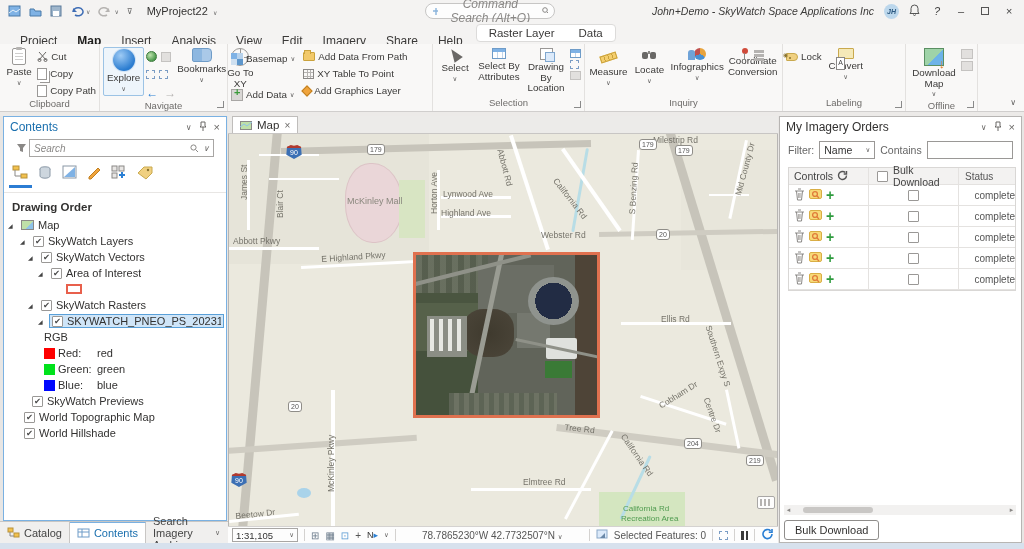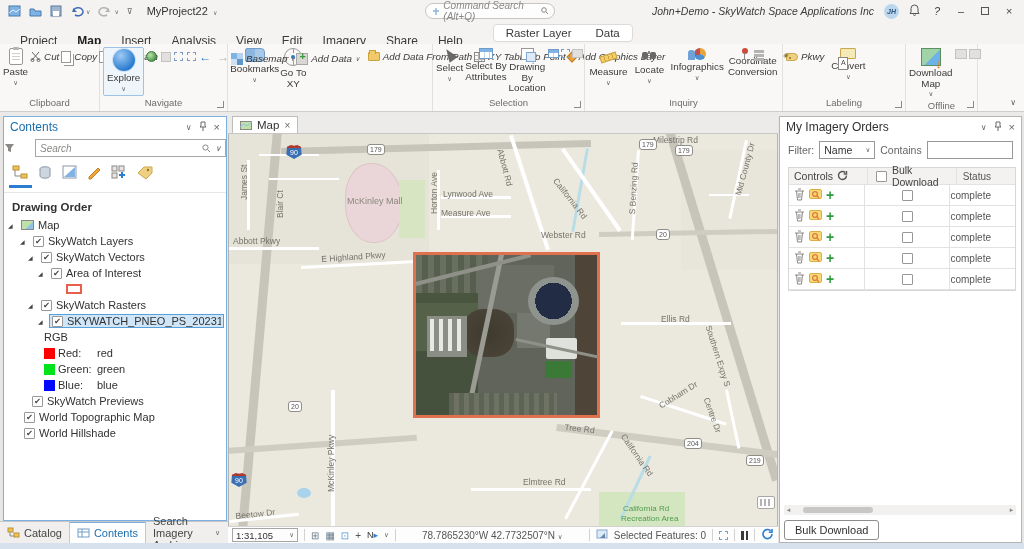--- a/index.html
+++ b/index.html
@@ -3,41 +3,41 @@
 <meta charset="utf-8">
 <style>
   *{box-sizing:border-box;margin:0;padding:0;}
   html,body{width:1024px;height:549px;overflow:hidden;font-family:"Liberation Sans",sans-serif;background:#e8e6e4;}
   #app{position:relative;width:1024px;height:549px;}
   
   .titlebar{position:absolute;top:0;left:0;right:0;height:22px;background:#f4f3f2;display:flex;align-items:center;font-size:11px;color:#3b3a39;}
   .tb-ico{margin-left:8px;display:inline-flex;align-items:center;}
   .tb-chev{font-size:6px;color:#6a6a6a;margin-left:2px;}
   .proj{margin-left:14px;font-size:11px;color:#323130;}
-  .cmdsearch{position:absolute;left:425px;top:3px;width:130px;height:16px;border:1px solid #c7c6c5;border-radius:8px;background:#fdfdfd;display:flex;align-items:center;padding:0 6px;gap:4px;color:#8a8886;font-size:10px;font-style:italic;}
+  .cmdsearch{position:absolute;left:425px;top:3px;width:130px;height:16px;border:1px solid #c7c6c5;border-radius:8px;background:#fdfdfd;display:flex;align-items:center;padding:0 6px;gap:4px;color:#8a8886;font-size:12px;font-style:italic;text-align:center;}
   .tb-right{position:absolute;right:8px;top:0;height:22px;display:flex;align-items:center;gap:10px;font-style:italic;}
   .acct{font-size:10.5px;color:#3b3a39;}
   .avatar{width:15px;height:15px;border-radius:50%;background:#bcd7ec;color:#2d5a82;font-size:7px;font-weight:bold;display:flex;align-items:center;justify-content:center;}
   .winbtn{font-size:11px;color:#444;width:14px;text-align:center;}
   .maxbox{width:8px;height:8px;border:1px solid #555;display:inline-block;}
   
   .menubar{position:absolute;top:22px;left:0;right:0;height:22px;background:#f4f3f2;display:flex;align-items:center;padding-left:10px;}
   .mtab{font-size:12px;color:#3b3a39;padding:3px 10px;position:relative;margin-top:16px;}
   .mtab.active{font-weight:bold;color:#1f1e1d;}
   .mtab.active::after{content:"";position:absolute;left:8px;right:8px;bottom:0;height:3px;background:#2b7cd3;}
-  .ctxbox{display:flex;background:#fff;border:1px solid #dcdbda;border-radius:4px;margin-left:20px;}
+  .ctxbox{display:flex;background:#fff;border:1px solid #dcdbda;border-radius:4px;margin-left:3px;}
   .ctab{font-size:11.5px;color:#3b3a39;padding:2px 12px;}
   
   .ribbon{position:absolute;top:44px;left:0;right:0;height:68px;background:#f9f8f7;border-bottom:1px solid #d0cecd;display:flex;}
   .rgroup{position:relative;height:100%;border-right:1px solid #e3e1df;display:flex;flex-direction:column;flex-shrink:0;}
   .rbody{flex:1;display:flex;align-items:flex-start;padding:3px 3px 0;gap:2px;}
   .rlabel{height:14px;font-size:9.5px;color:#6e6c6a;text-align:center;line-height:12px;}
   .bigbtn{width:47px;display:flex;flex-direction:column;align-items:center;font-size:9.8px;color:#3b3a39;text-align:center;line-height:10.5px;padding-top:1px;}
   .bigbtn .ic{margin-bottom:2px;}
-  .smallcol{display:flex;flex-direction:row;gap:2px;padding-top:2px;font-style:italic;}
+  .smallcol{display:flex;flex-direction:column;gap:2px;padding-top:2px;}
   .smallbtn{display:flex;align-items:center;gap:3px;font-size:9.8px;color:#3b3a39;height:15px;white-space:nowrap;}
   .chev{font-size:6.5px;color:#5f5e5d;}
   .launcher{position:absolute;right:3px;bottom:3px;width:7px;height:7px;border-right:1px solid #8a8a8a;border-bottom:1px solid #8a8a8a;}
   .ic{display:inline-block;position:relative;}
   .explorebox{border:1px solid #9cc3e5;background:#eef5fb;border-radius:2px;padding:1px 3px;}
   
   .ic-clipboard{width:14px;height:17px;border:1px solid #9a9896;border-radius:2px;background:#fff;}
   .ic-clipboard::before{content:"";position:absolute;top:-2px;left:3px;width:6px;height:3px;background:#b5b3b1;border-radius:1px;}
   .ic-clipboard::after{content:"";position:absolute;top:4px;left:2px;width:8px;height:7px;background:repeating-linear-gradient(#cfcecd 0 1px,transparent 1px 3px);}
   .ic-page{width:10px;height:12px;border:1px solid #9a9896;background:#fff;box-shadow:2px 2px 0 #fff,3px 3px 0 #9a9896;}
@@ -83,21 +83,21 @@
   .arrowfwd{color:#b5b3b1;font-size:12px;line-height:10px;}
   
   .panel{position:absolute;background:#fff;border:1px solid #b7b5b3;}
   .phead{height:20px;display:flex;align-items:center;padding:0 6px;font-size:12px;}
   .phead .sp{flex:1;}
   .phico{color:#6a6866;font-size:8px;margin-left:7px;}
   .pclose{color:#6a6866;font-size:11px;margin-left:7px;}
   
   #contents-panel{left:3px;top:116px;width:224px;height:405px;border:1px solid #7ab1e2;}
   #contents-panel .phead{color:#1a6fae;}
-  .searchrow{display:flex;align-items:center;padding:2px 0;gap:20px;}
+  .searchrow{display:flex;align-items:center;padding:2px 12px;gap:2px;}
   .searchbox{flex:1;height:18px;border:1px solid #a8a6a4;display:flex;align-items:center;padding:0 4px;font-size:10px;color:#8a8886;font-style:italic;gap:4px;}
   .searchbox .sp{flex:1;}
   .ctoolbar{display:flex;align-items:flex-end;gap:9px;padding:6px 8px 4px;border-bottom:1px solid #e8e6e4;position:relative;}
   .ctool{position:relative;padding-bottom:4px;}
   .ctool.active::after{content:"";position:absolute;left:-3px;right:-3px;bottom:0;height:3px;background:#2b7cd3;}
   .do-label{font-size:11.5px;font-weight:bold;color:#323130;padding:8px 8px 4px;}
   #tree{font-size:11px;color:#323130;}
   .trow{display:flex;align-items:center;height:16px;gap:3px;}
   .exp{font-size:6px;color:#444;width:8px;}
   .cbx{width:11px;height:11px;border:1px solid #9a9896;background:#fff;border-radius:1px;font-size:8.5px;line-height:9px;text-align:center;color:#4a4a4a;flex-shrink:0;}
@@ -146,21 +146,21 @@
   .filterrow{display:flex;align-items:center;gap:5px;padding:4px 8px;font-size:10.5px;color:#666;}
   .drop{width:56px;height:18px;border:1px solid #9a9896;display:flex;align-items:center;justify-content:space-between;padding:0 4px;font-size:10.5px;color:#333;background:#fff;}
   .fin{flex:1;height:18px;border:1px solid #9a9896;background:#fff;}
   .otable{margin:4px 0 0 8px;width:228px;border:1px solid #d9d7d5;font-size:10.5px;color:#444;}
   .orow{display:flex;border-bottom:1px solid #e4e2e0;height:21px;align-items:center;background:#fff;}
   .ohead{height:17px;background:#f3f2f1;color:#444;}
   .oc{display:flex;align-items:center;height:100%;}
   .oc1{width:80px;padding-left:5px;gap:4px;border-right:1px solid #e4e2e0;}
   .oc2{width:90px;padding-left:8px;gap:5px;border-right:1px solid #e4e2e0;justify-content:flex-start;}
   .oc2.center{justify-content:center;padding-left:0;}
-  .oc3{flex:1;justify-content:flex-end;padding-right:24px;font-size:10px;color:#555;}
+  .oc3{flex:1;justify-content:flex-end;padding-right:0;font-size:10px;color:#555;}
   .plus{color:#2f9b3f;font-weight:bold;font-size:14px;line-height:12px;}
   .hscroll{position:absolute;left:4px;top:388px;width:232px;height:10px;background:#f2f1f0;display:flex;align-items:center;}
   .hthumb{width:70px;height:6px;background:#c9c7c5;border-radius:3px;margin-left:10px;}
   .harrow{font-size:7px;color:#8a8886;width:9px;text-align:center;}
   .hthumb-sp{flex:1;}
   .bulkbtn{position:absolute;left:4px;top:403px;padding:3px 10px;border:1px solid #8f8d8b;border-radius:3px;background:#fff;font-size:11px;color:#323130;}
   #bottom-strip{position:absolute;left:0;top:543px;width:1024px;height:6px;background:#d7e1ed;}
   .gap-strip{position:absolute;left:0;top:112px;width:1024px;height:4px;background:#eceae8;}
 </style>
 </head>
@@ -304,21 +304,21 @@
             <span class="ic ic-goto"></span>
             <span>Go&nbsp;To XY</span>
           </div>
       </div>
       <div class="rlabel">Navigate</div>
       <span class="launcher"></span>
     </div>
 
     <div class="rgroup" style="width:205px">
       <div class="rbody">
-        <div class="smallcol" style="gap:1px;padding-top:4px;">
+        <div class="smallcol" style="gap:21px;padding-top:4px;">
           <div class="smallbtn">
               <span class="ic ic-basemap"></span>
               <span>Basemap</span>
               <span class="chev">∨</span>
             </div>
           <div class="smallbtn">
               <span class="ic ic-adddata"></span>
               <span>Add Data</span>
               <span class="chev">∨</span>
             </div>
@@ -393,21 +393,21 @@
       <div class="rlabel">Inquiry</div>
     </div>
 
     <div class="rgroup" style="width:123px">
       <div class="rbody">
         <div class="smallcol">
           <div class="smallbtn">
               <span class="ic ic-tag">
                 <span class="badge" style="color:#8a7330;">◉</span>
               </span>
-              <span>Pkwy</span>
+              <span>Lock</span>
             </div>
         </div>
         <div class="bigbtn" style="width:40px;margin-left:2px;">
             <span class="ic ic-convert"></span>
             <span>Convert</span>
             <span class="chev">∨</span>
           </div>
       </div>
       <div class="rlabel">Labeling</div>
       <span class="launcher"></span>
@@ -665,21 +665,21 @@
       <div style="left:55%;top:52%;width:50%;height:3px;background:#8f9188;transform:rotate(12deg);"></div>
       <div style="left:18%;bottom:0;width:60%;height:14%;background:repeating-linear-gradient(90deg,#5d6455 0 5px,#6d7263 5px 10px);"></div>
     </div>
     <div id="labels">
         <span class="maplabel" style="left: 424px; top: 1px;">Milestrip Rd</span>
         <span class="maplabel" style="left: 10px; top: 66px; transform: rotate(-90deg);">James St</span>
         <span class="maplabel" style="left: 46px; top: 84px; transform: rotate(-90deg);">Blair Ct</span>
         <span class="maplabel area" style="left: 118px; top: 62px;">McKinley Mall</span>
         <span class="maplabel" style="left: 200px; top: 80px; transform: rotate(-90deg);">Horton Ave</span>
         <span class="maplabel" style="left: 214px; top: 55px;">Lynwood Ave</span>
-        <span class="maplabel" style="left: 212px; top: 74px;">Measure Ave</span>
+        <span class="maplabel" style="left: 212px; top: 74px;">Highland Ave</span>
         <span class="maplabel" style="left: 276px; top: 14px; transform: rotate(75deg);">Abbott Rd</span>
         <span class="maplabel" style="left: 330px; top: 42px; transform: rotate(52deg);">California Rd</span>
         <span class="maplabel" style="left: 312px; top: 96px;">Webster Rd</span>
         <span class="maplabel" style="left: 4px; top: 102px;">Abbott Pkwy</span>
         <span class="maplabel" style="left: 92px; top: 120px; transform: rotate(-4deg);">E Highland Pkwy</span>
         <span class="maplabel" style="left: 398px; top: 80px; transform: rotate(-87deg);">S Benzing Rd</span>
         <span class="maplabel" style="left: 504px; top: 60px; transform: rotate(-75deg);">Mid County Dr</span>
         <span class="maplabel" style="left: 432px; top: 180px;">Ellis Rd</span>
         <span class="maplabel" style="left: 484px; top: 190px; transform: rotate(72deg);">Southern Expy S</span>
         <span class="maplabel" style="left: 428px; top: 268px; transform: rotate(-32deg);">Cobham Dr</span>

